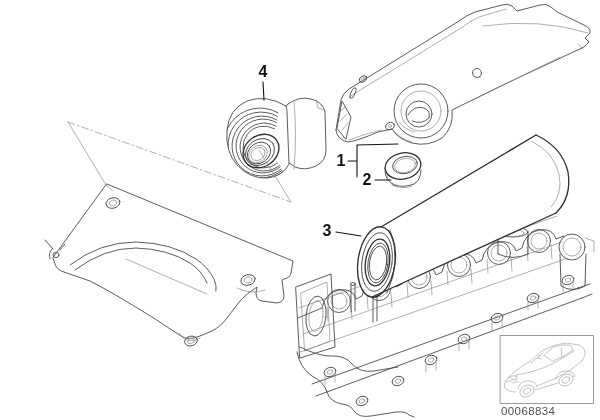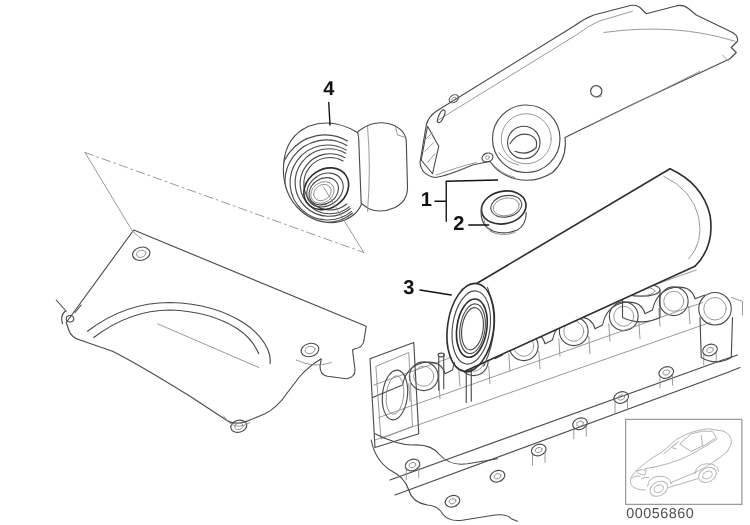--- a/index.html
+++ b/index.html
@@ -213,15 +213,15 @@
         <ellipse cx="566" cy="380" rx="4" ry="2.8" transform="rotate(-28 566 380)"></ellipse>
       </g>
     </g>
   </svg>
 
   <div class="callout" style="left:341px;top:161px;">1</div>
   <div class="callout" style="left:367px;top:180px;">2</div>
   <div class="callout" style="left:327px;top:231px;">3</div>
   <div class="callout" style="left:263px;top:72px;">4</div>
 
-  <div id="doc-number">00056860</div>
+  <div id="doc-number">00068834</div>
 
 </div>
 
 </body></html>

